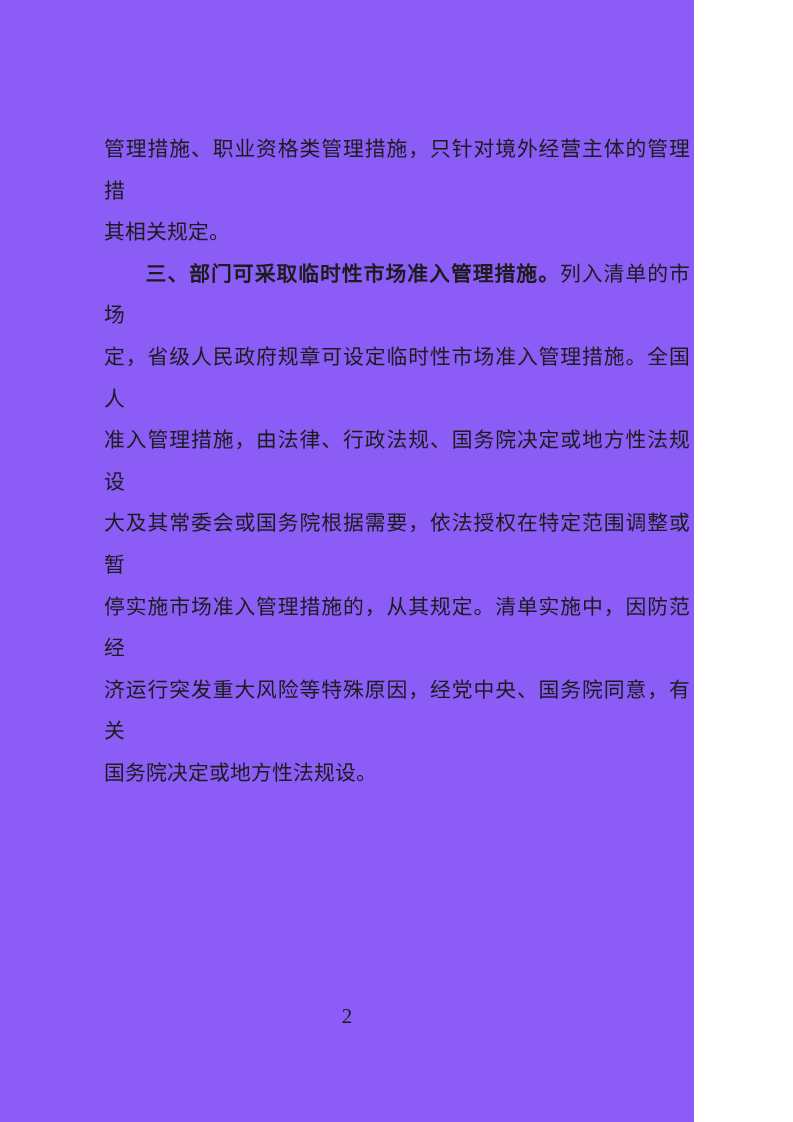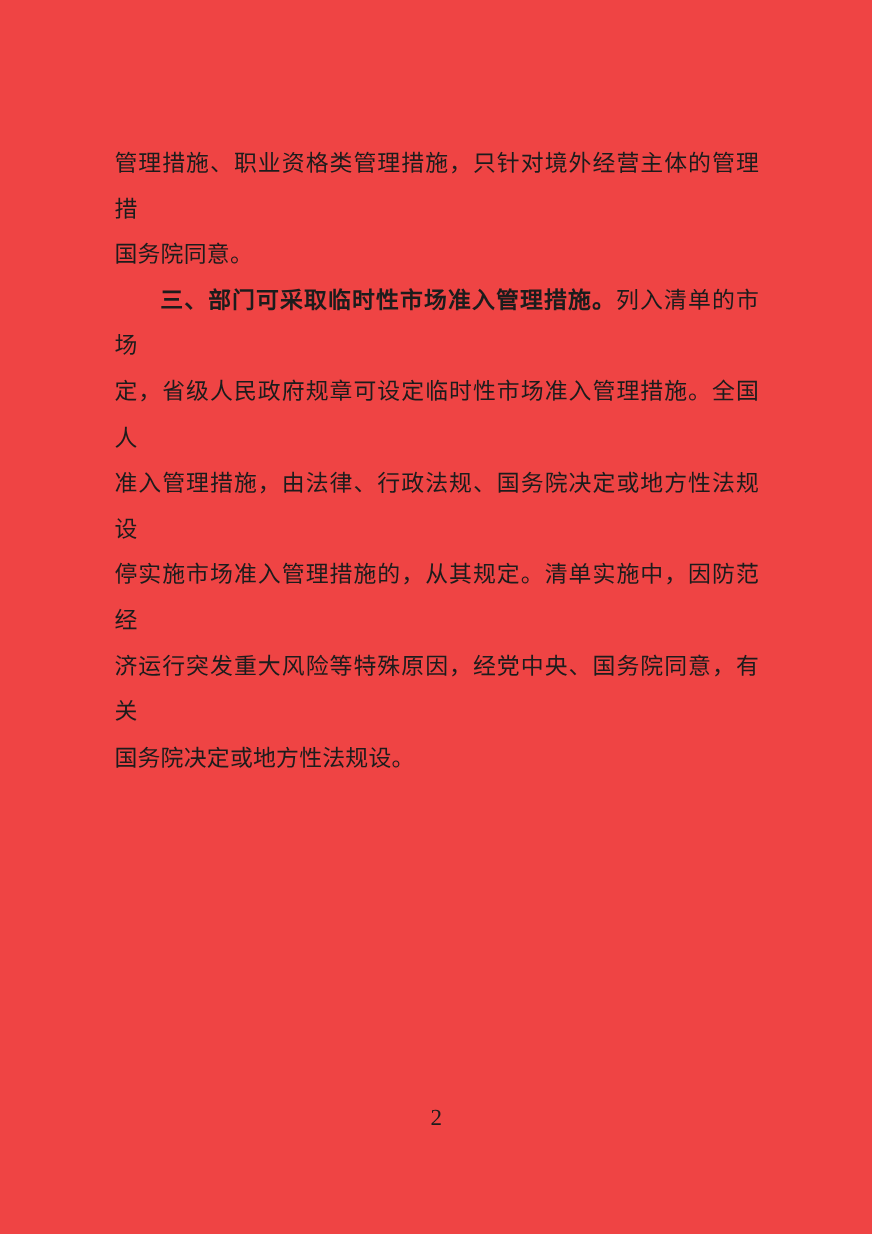--- a/index.html
+++ b/index.html
@@ -2,23 +2,23 @@
 <html lang="zh-CN"><head>
 <meta charset="utf-8">
 <style>
   html, body {
     margin: 0;
     padding: 0;
     background: #ffffff;
   }
   .page {
     position: relative;
-    width: 793px;
+    width: 694px;
     height: 1122px;
-    background: #ef4444;
+    background: #8b5cf6;
     overflow: hidden;
     font-family: "Liberation Serif", "DejaVu Serif", serif;
     color: #1c1c1c;
   }
   .body-text {
     position: absolute;
     left: 104px;
     top: 128px;
     width: 586px;
   }
@@ -50,25 +50,26 @@
     color: #1c1c1c;
   }
 </style>
 </head>
 <body>
 
 <div class="page">
   <div class="body-text">
       <div class="paragraph">
         <div class="line"><span class="seg">管理措施、职业资格类管理措施，只针对境外经营主体的管理措</span></div>
-        <div class="line last"><span class="seg">国务院同意。</span></div>
+        <div class="line last"><span class="seg">其相关规定。</span></div>
       </div>
       <div class="paragraph">
         <div class="line indent"><span class="seg bold">三、部门可采取临时性市场准入管理措施。</span><span class="seg">列入清单的市场</span></div>
         <div class="line"><span class="seg">定，省级人民政府规章可设定临时性市场准入管理措施。全国人</span></div>
         <div class="line"><span class="seg">准入管理措施，由法律、行政法规、国务院决定或地方性法规设</span></div>
+        <div class="line"><span class="seg">大及其常委会或国务院根据需要，依法授权在特定范围调整或暂</span></div>
         <div class="line"><span class="seg">停实施市场准入管理措施的，从其规定。清单实施中，因防范经</span></div>
         <div class="line"><span class="seg">济运行突发重大风险等特殊原因，经党中央、国务院同意，有关</span></div>
         <div class="line last"><span class="seg">国务院决定或地方性法规设。</span></div>
       </div>
     </div>
   <div class="page-number">2</div>
 </div>
 
 </body></html>

